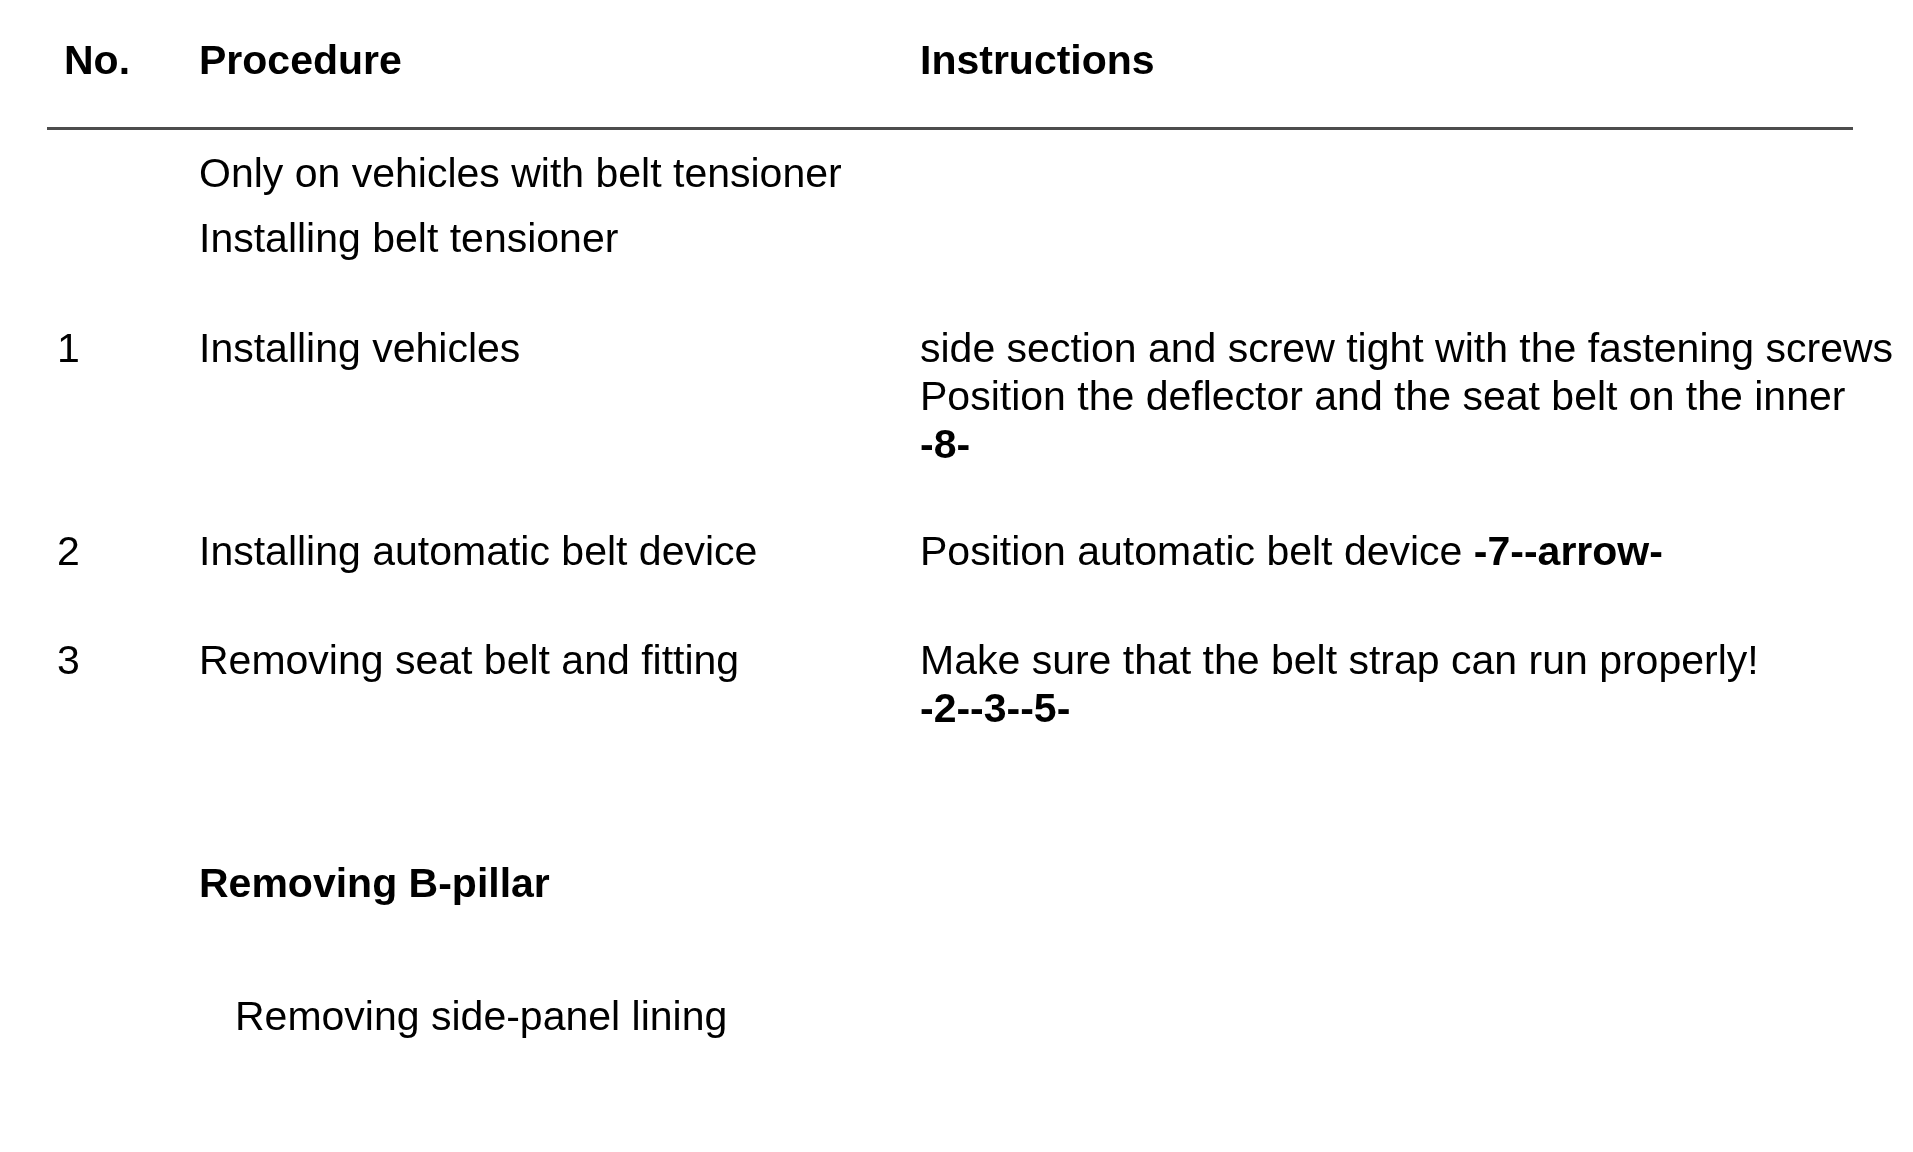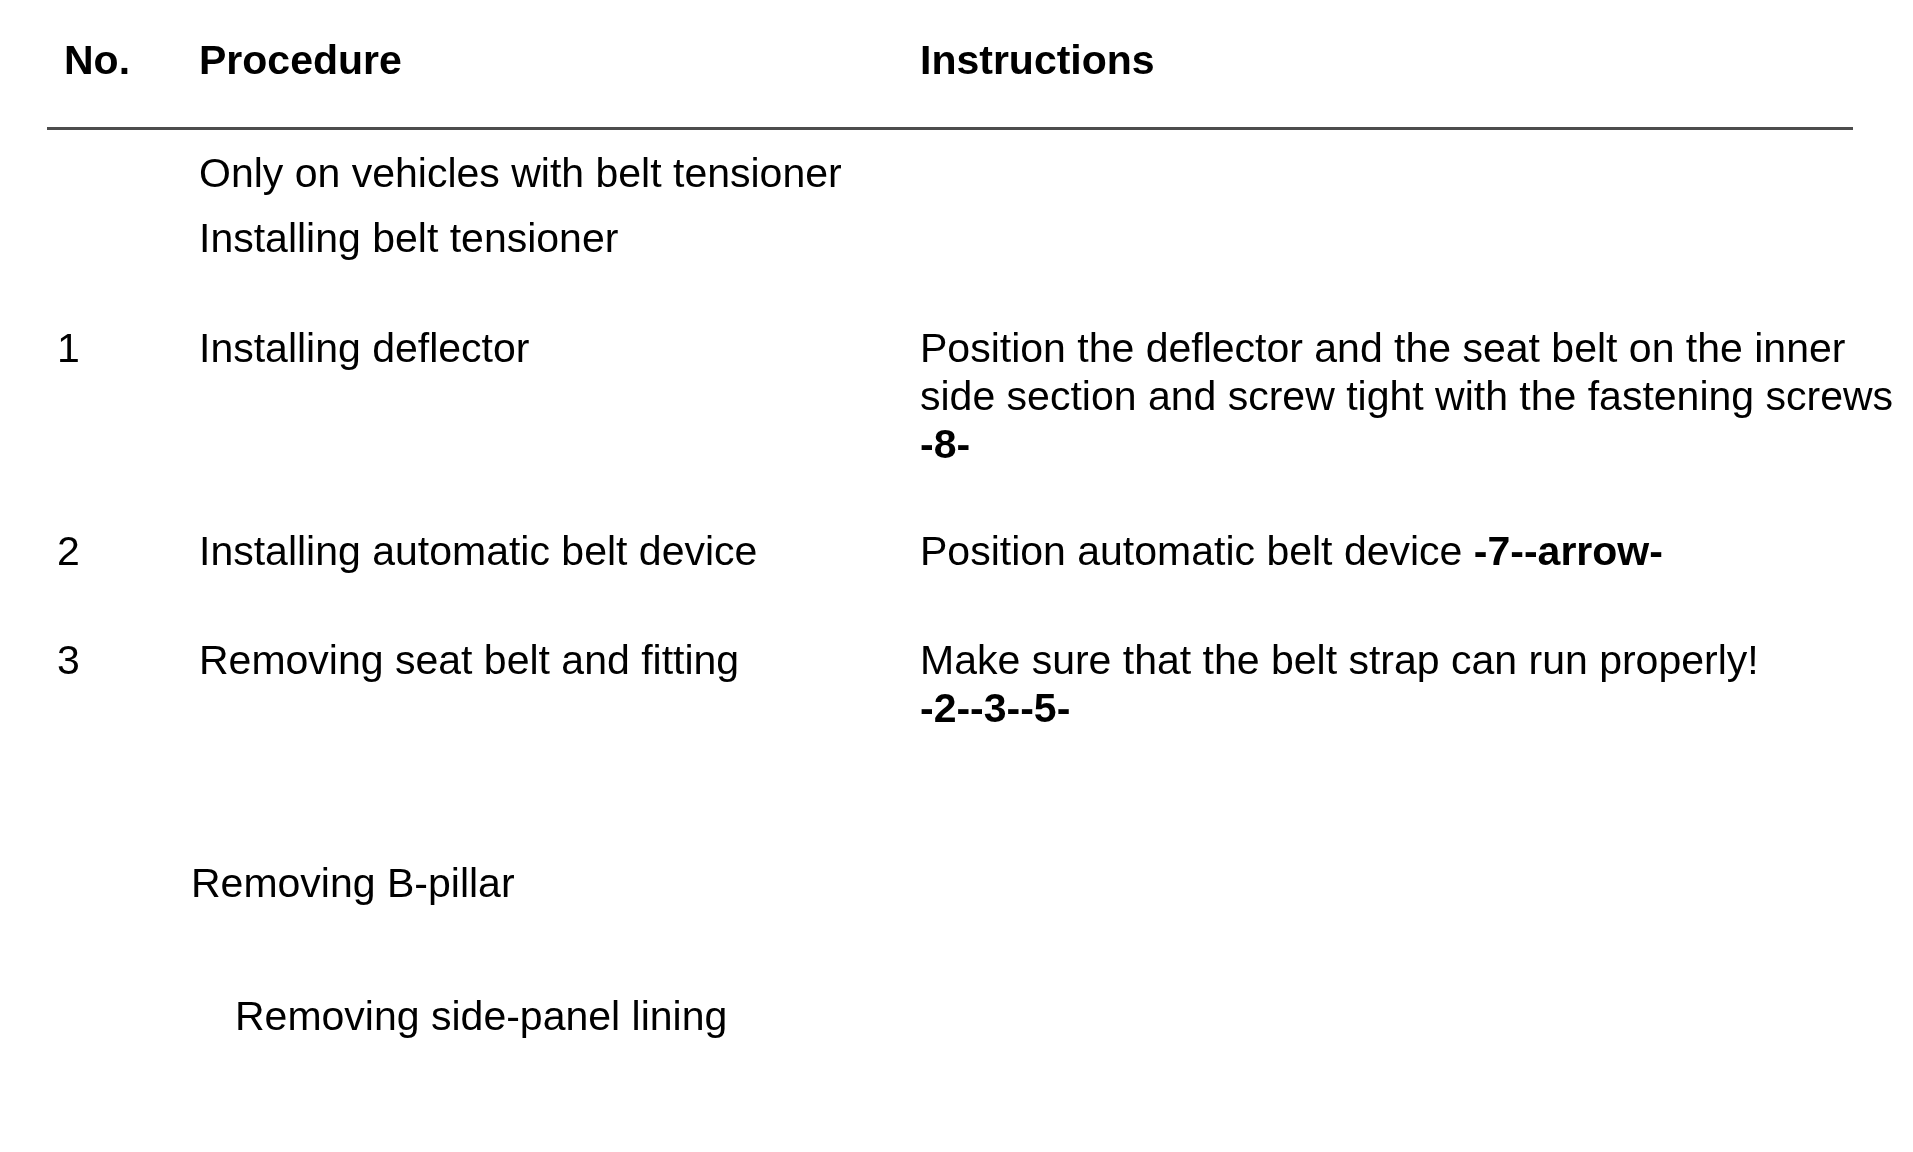--- a/index.html
+++ b/index.html
@@ -39,37 +39,37 @@
   <div class="abs hdr" style="left:64px; top:36px;">No.</div>
   <div class="abs hdr" style="left:199px; top:36px;">Procedure</div>
   <div class="abs hdr" style="left:920px; top:36px;">Instructions</div>
 
   <div class="rule"></div>
 
   <div class="abs" style="left:199px; top:214px;">Installing belt tensioner</div>
   <div class="abs" style="left:199px; top:149px;">Only on vehicles with belt tensioner</div>
 
   <div class="abs" style="left:57px; top:324px;">1</div>
-  <div class="abs" style="left:199px; top:324px;">Installing deflector</div>
+  <div class="abs" style="left:199px; top:324px;">Installing vehicles</div>
   <div class="instr-block" style="top:324px;">
+    <div>side section and screw tight with the fastening screws</div>
     <div>Position the deflector and the seat belt on the inner</div>
-    <div>side section and screw tight with the fastening screws</div>
     <div class="b">-8-</div>
   </div>
 
   <div class="abs" style="left:57px; top:527px;">2</div>
   <div class="abs" style="left:199px; top:527px;">Installing automatic belt device</div>
   <div class="instr-block" style="top:527px;">
     <span>Position automatic belt device </span><span class="b">-7--arrow-</span>
   </div>
 
   <div class="abs" style="left:57px; top:636px;">3</div>
   <div class="abs" style="left:199px; top:636px;">Removing seat belt and fitting</div>
   <div class="instr-block" style="top:636px;">
     <div>Make sure that the belt strap can run properly!</div>
     <div class="b">-2--3--5-</div>
   </div>
 
-  <div class="abs" style="left:191px; top:859px;">Removing B-pillar</div>
+  <div class="abs" style="left:199px; top:859px;font-weight:bold;">Removing B-pillar</div>
 
   <div class="abs" style="left:199px; top:992px;margin-left:36px;">Removing side-panel lining</div>
 
 </div>
 
 </body></html>

